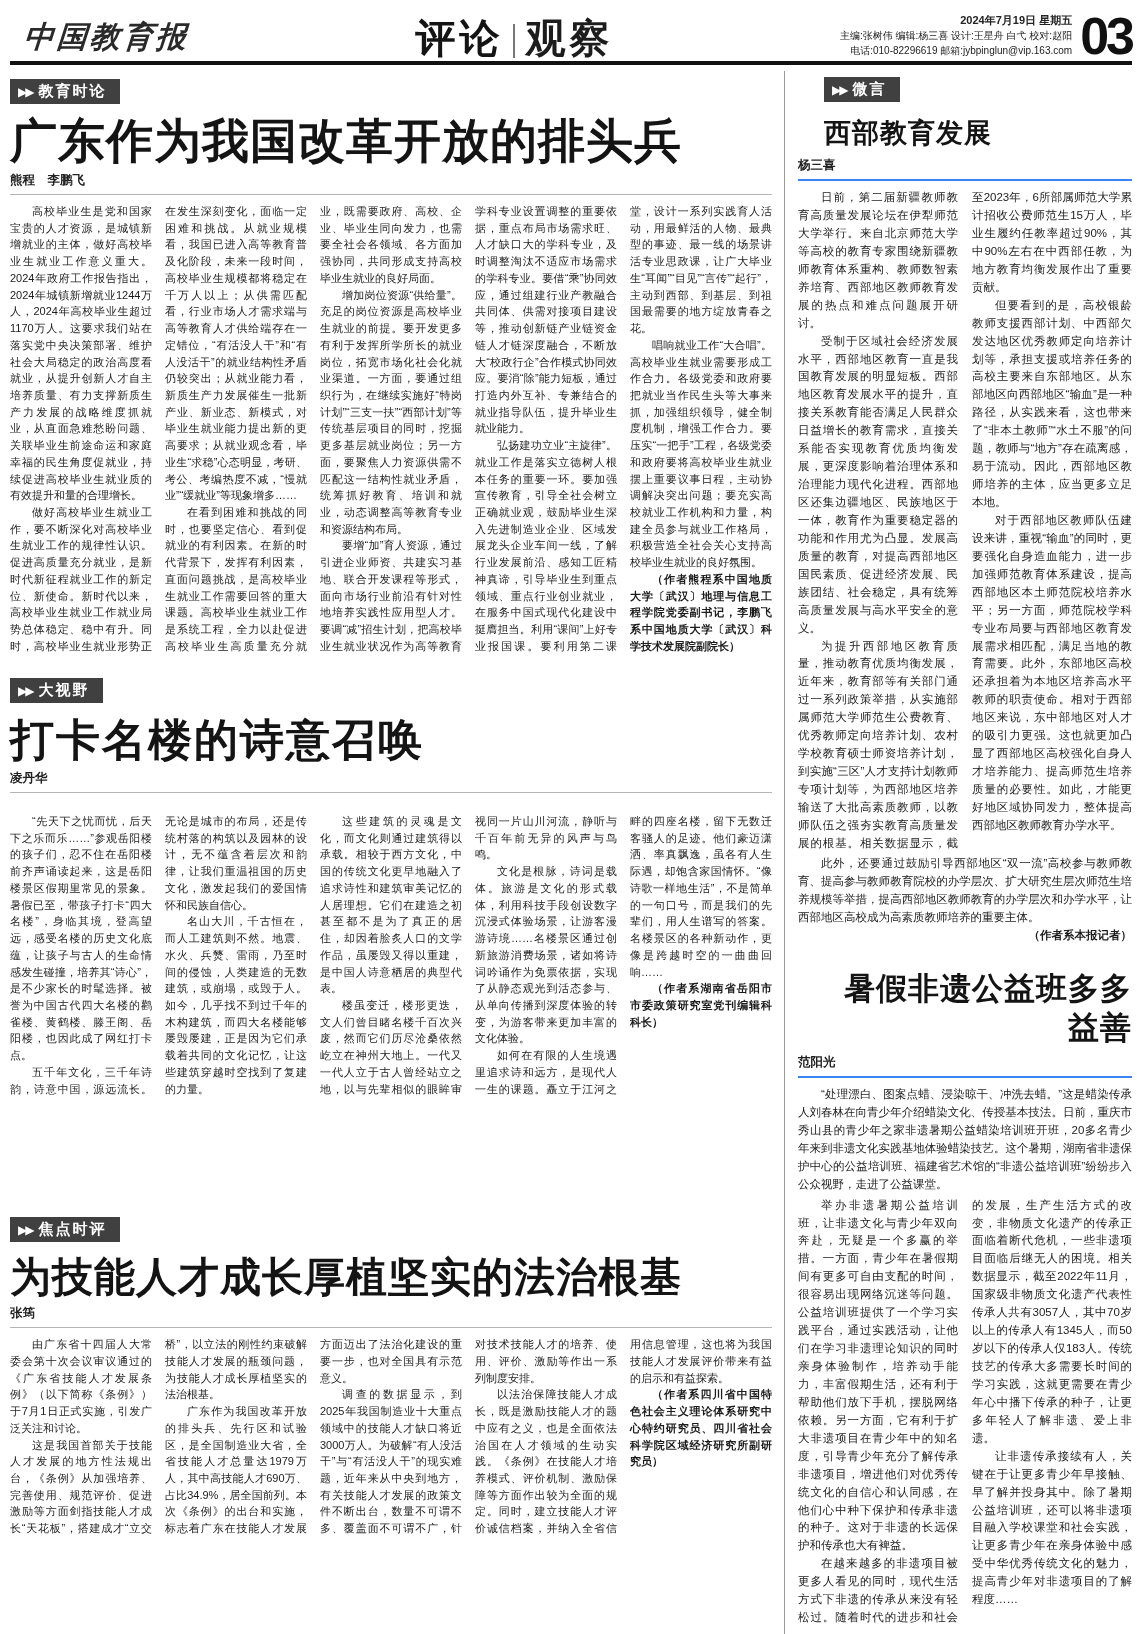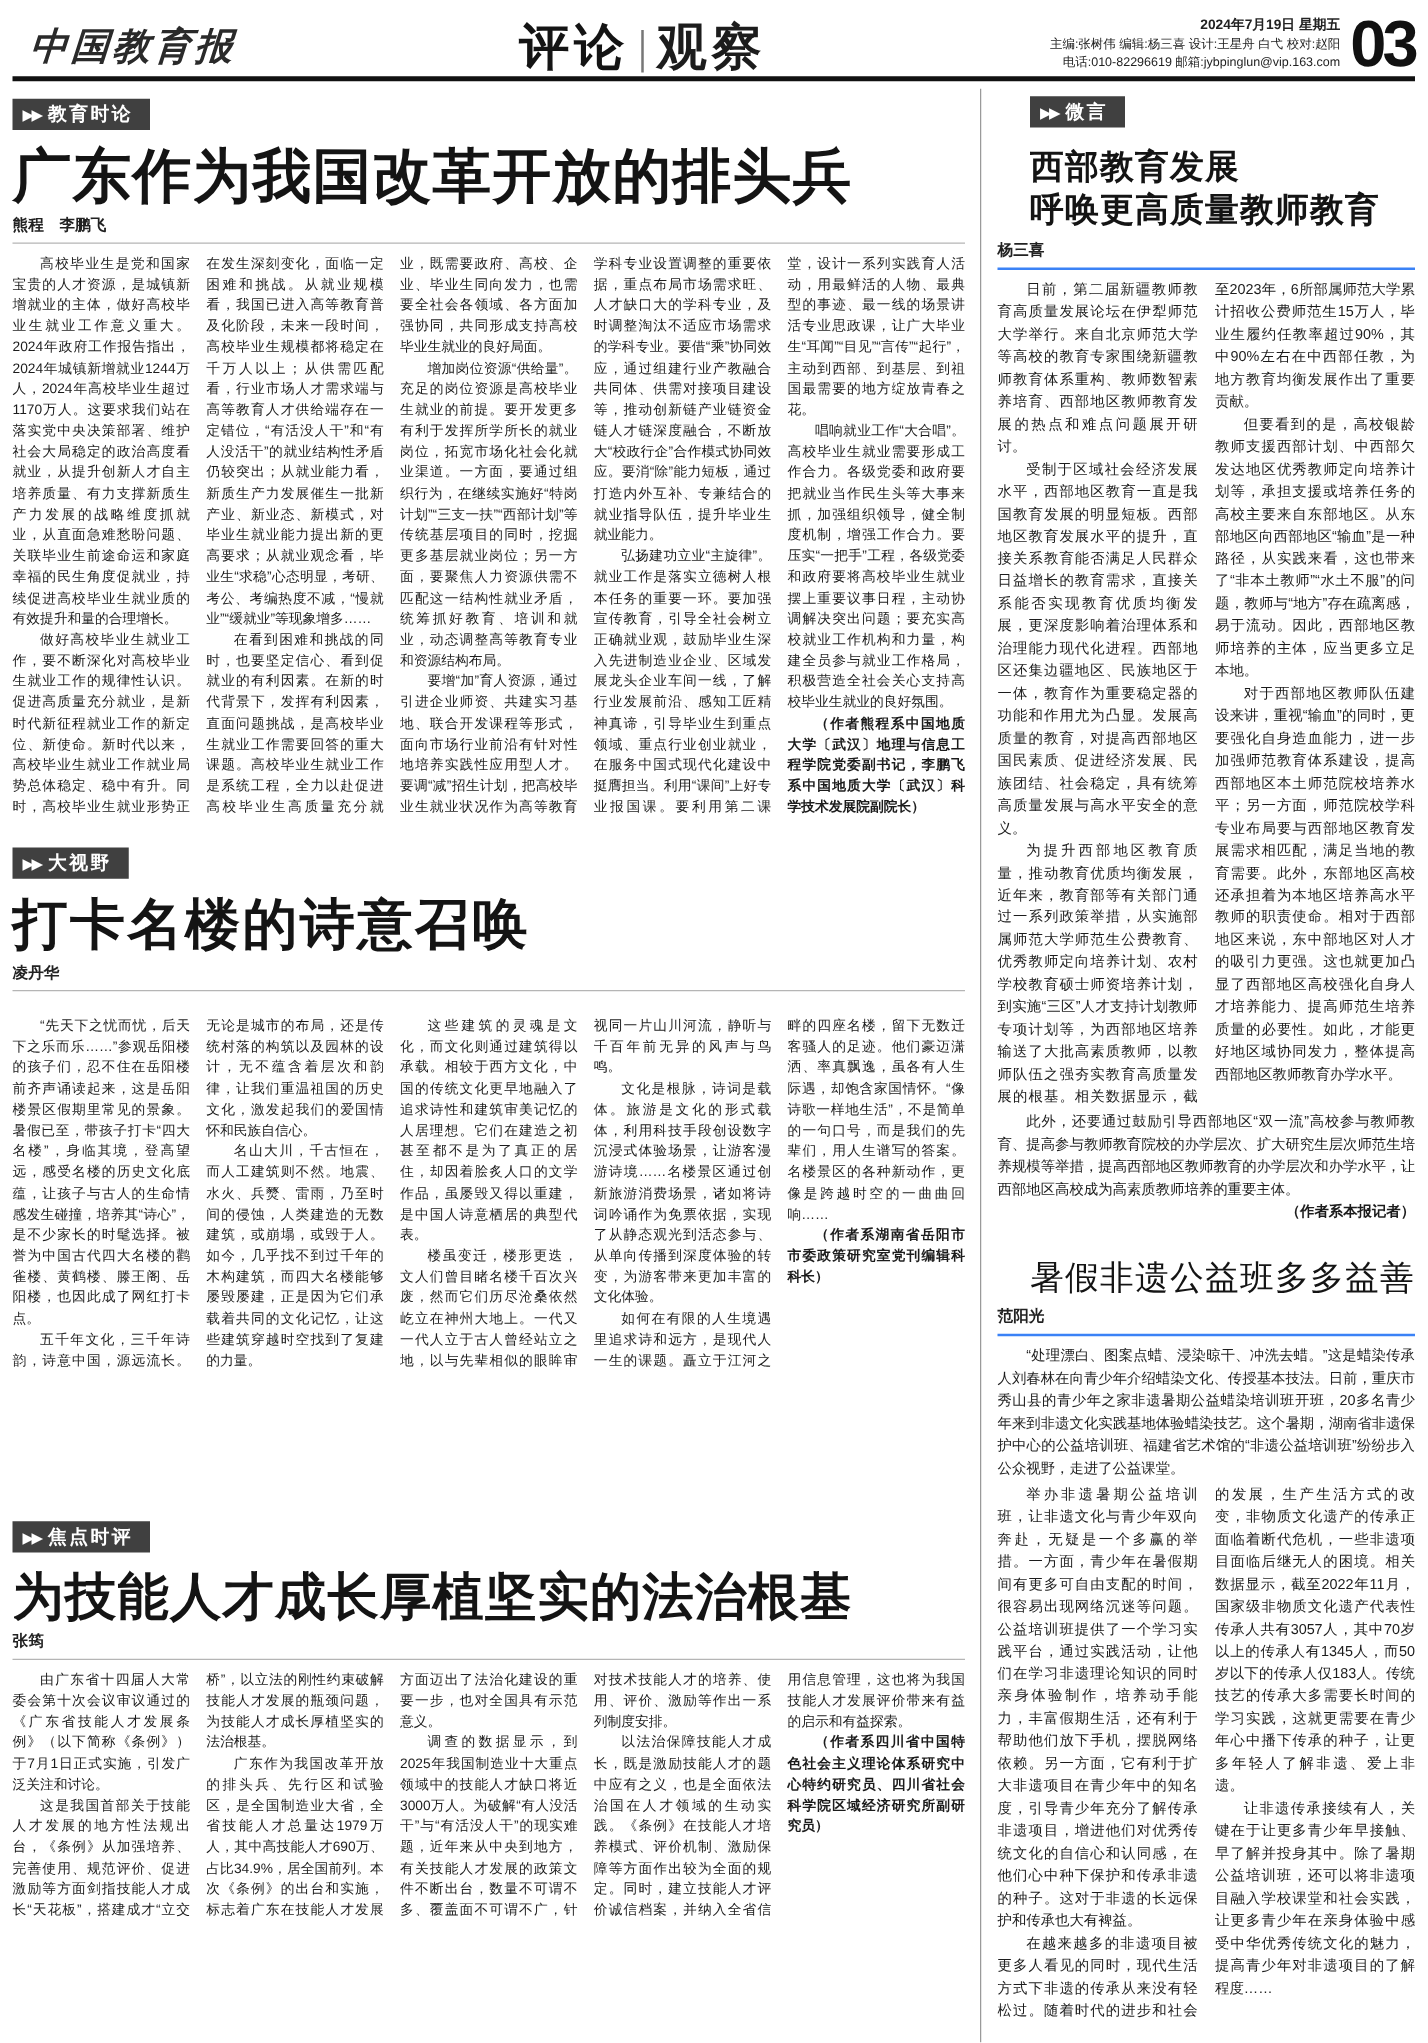--- a/index.html
+++ b/index.html
@@ -40,21 +40,21 @@
   .body1{min-height:404px;}
   .body2{min-height:380px;margin-top:20px;}
   .body3{min-height:360px;}
   .rbody1{min-height:560px;}
   .attribution{font-weight:700;text-indent:2em;margin:0;}
   .attribution.right{text-align:right;text-indent:0;}
   .wide{font-size:11.5px;line-height:1.56;text-align:justify;color:#1c1c1c;margin-top:2px;}
   .sect{margin-top:24px;}
   
   .h-right1{font-size:27px;font-weight:800;line-height:1.3;margin:14px 0 6px 26px;letter-spacing:1px;}
-  .h-right2{font-size:27px;font-weight:400;line-height:1.25;margin:26px 0 6px 26px;letter-spacing:1px;}
+  .h-right2{font-size:31px;font-weight:700;line-height:1.25;margin:26px 0 6px 26px;letter-spacing:1px;text-align:right;}
   .right-col .byline{border-bottom:2px solid #3b82f6;}
   .r-kicker-wrap{margin-left:26px;margin-top:6px;}
 </style>
 </head>
 <body>
 
 <div class="page">
 
   <div class="hdr">
     <div class="masthead">中国教育报</div>
@@ -141,21 +141,20 @@
     <div class="right-col">
 
       <div>
         <div class="r-kicker-wrap">
           <span class="kicker">
             <span class="arrows">▶▶</span><span>微言</span>
           </span>
         </div>
         <h2 class="h-right1">
           <span>西部教育发展</span><br>
-          <span>呼唤更高质量教师教育</span>
         </h2>
         <div class="byline">杨三喜</div>
         <div class="cols2 rbody1">
           <div>
               <p>日前，第二届新疆教师教育高质量发展论坛在伊犁师范大学举行。来自北京师范大学等高校的教育专家围绕新疆教师教育体系重构、教师数智素养培育、西部地区教师教育发展的热点和难点问题展开研讨。</p>
               <p>受制于区域社会经济发展水平，西部地区教育一直是我国教育发展的明显短板。西部地区教育发展水平的提升，直接关系教育能否满足人民群众日益增长的教育需求，直接关系能否实现教育优质均衡发展，更深度影响着治理体系和治理能力现代化进程。西部地区还集边疆地区、民族地区于一体，教育作为重要稳定器的功能和作用尤为凸显。发展高质量的教育，对提高西部地区国民素质、促进经济发展、民族团结、社会稳定，具有统筹高质量发展与高水平安全的意义。</p>
               <p>为提升西部地区教育质量，推动教育优质均衡发展，近年来，教育部等有关部门通过一系列政策举措，从实施部属师范大学师范生公费教育、优秀教师定向培养计划、农村学校教育硕士师资培养计划，到实施“三区”人才支持计划教师专项计划等，为西部地区培养输送了大批高素质教师，以教师队伍之强夯实教育高质量发展的根基。相关数据显示，截至2023年，6所部属师范大学累计招收公费师范生15万人，毕业生履约任教率超过90%，其中90%左右在中西部任教，为地方教育均衡发展作出了重要贡献。</p>
               <p>但要看到的是，高校银龄教师支援西部计划、中西部欠发达地区优秀教师定向培养计划等，承担支援或培养任务的高校主要来自东部地区。从东部地区向西部地区“输血”是一种路径，从实践来看，这也带来了“非本土教师”“水土不服”的问题，教师与“地方”存在疏离感，易于流动。因此，西部地区教师培养的主体，应当更多立足本地。</p>
               <p>对于西部地区教师队伍建设来讲，重视“输血”的同时，更要强化自身造血能力，进一步加强师范教育体系建设，提高西部地区本土师范院校培养水平；另一方面，师范院校学科专业布局要与西部地区教育发展需求相匹配，满足当地的教育需要。此外，东部地区高校还承担着为本地区培养高水平教师的职责使命。相对于西部地区来说，东中部地区对人才的吸引力更强。这也就更加凸显了西部地区高校强化自身人才培养能力、提高师范生培养质量的必要性。如此，才能更好地区域协同发力，整体提高西部地区教师教育办学水平。</p>
             </div>

